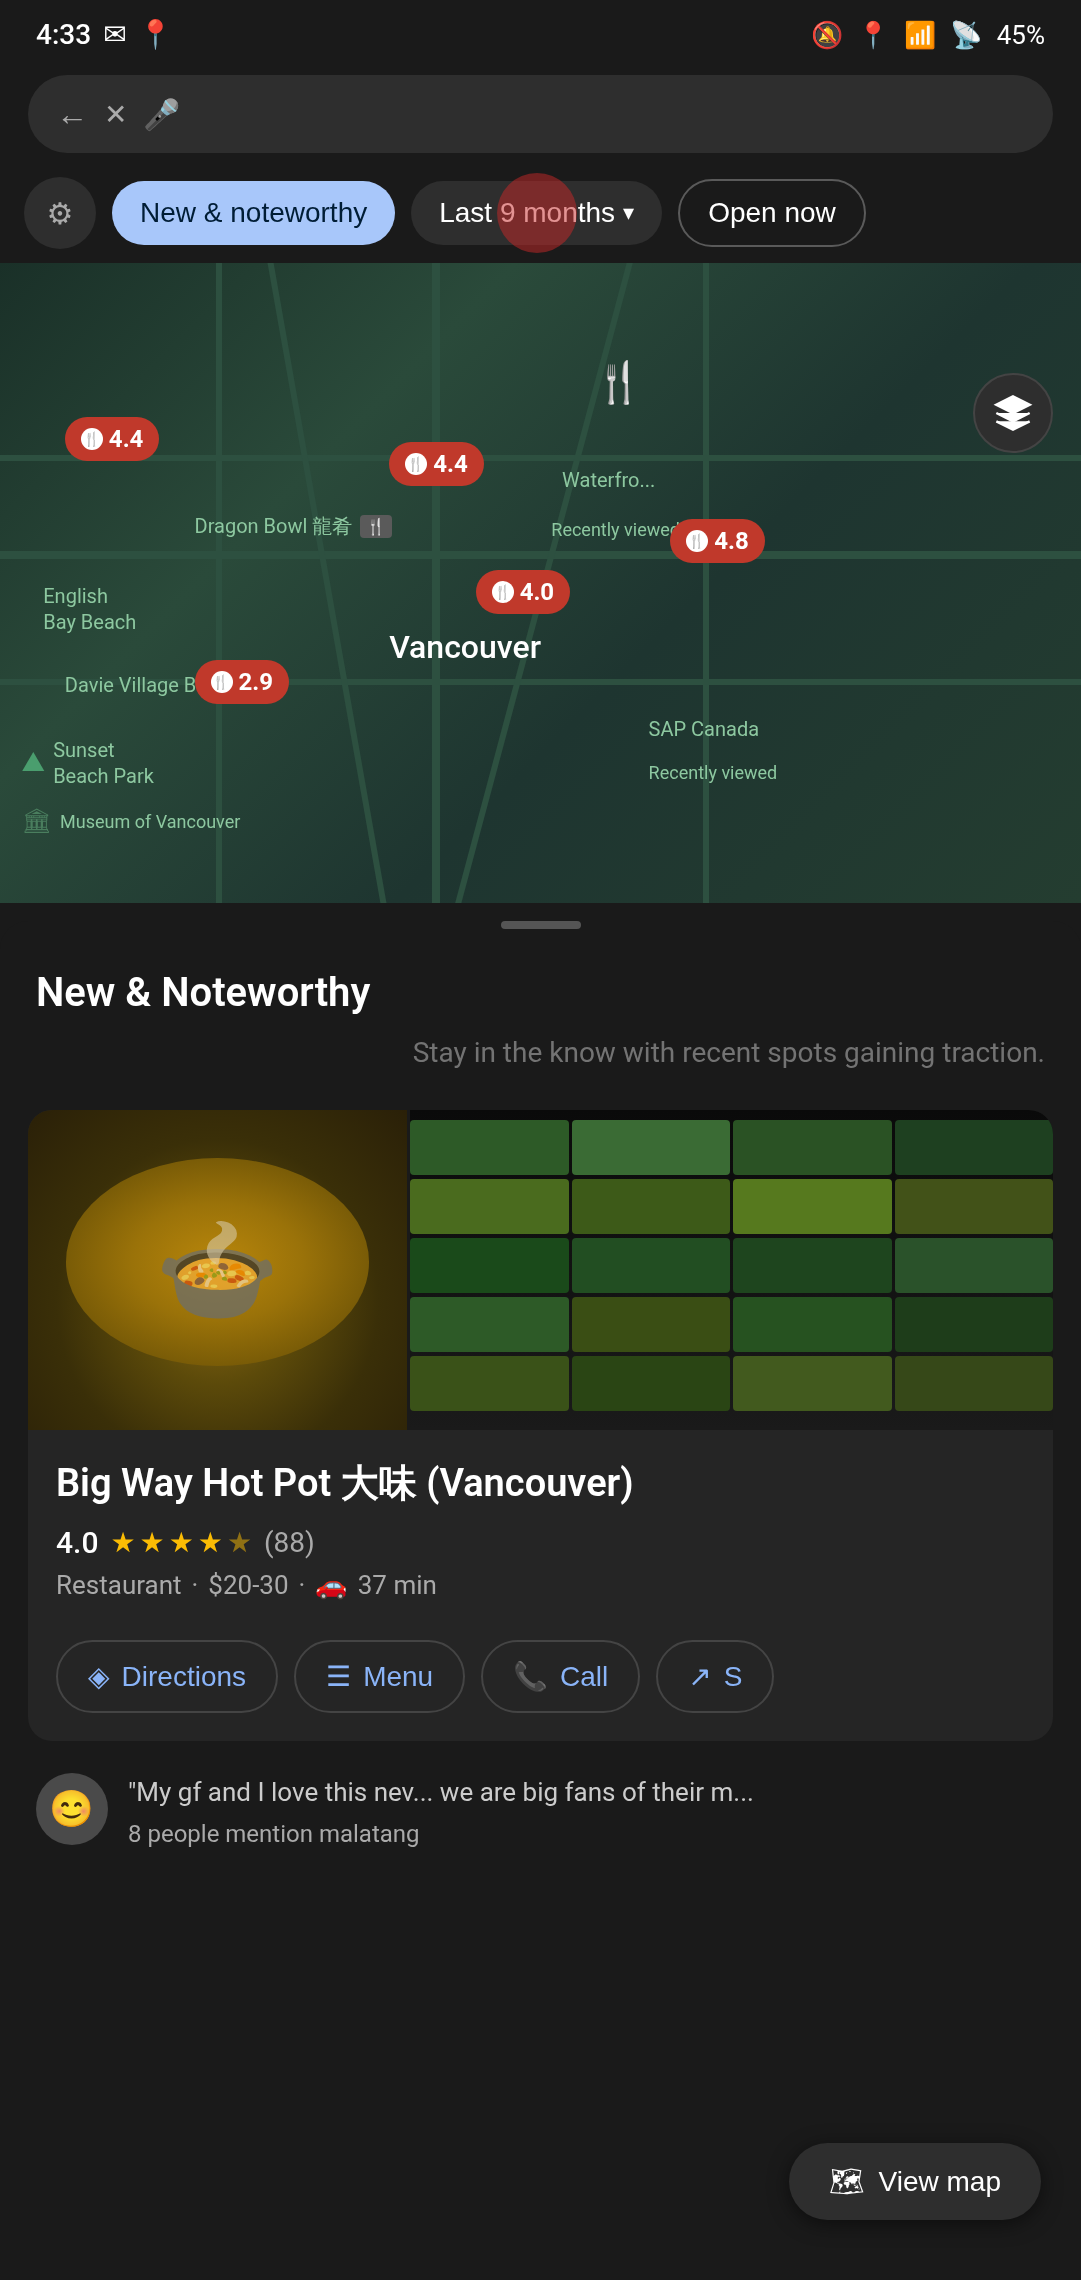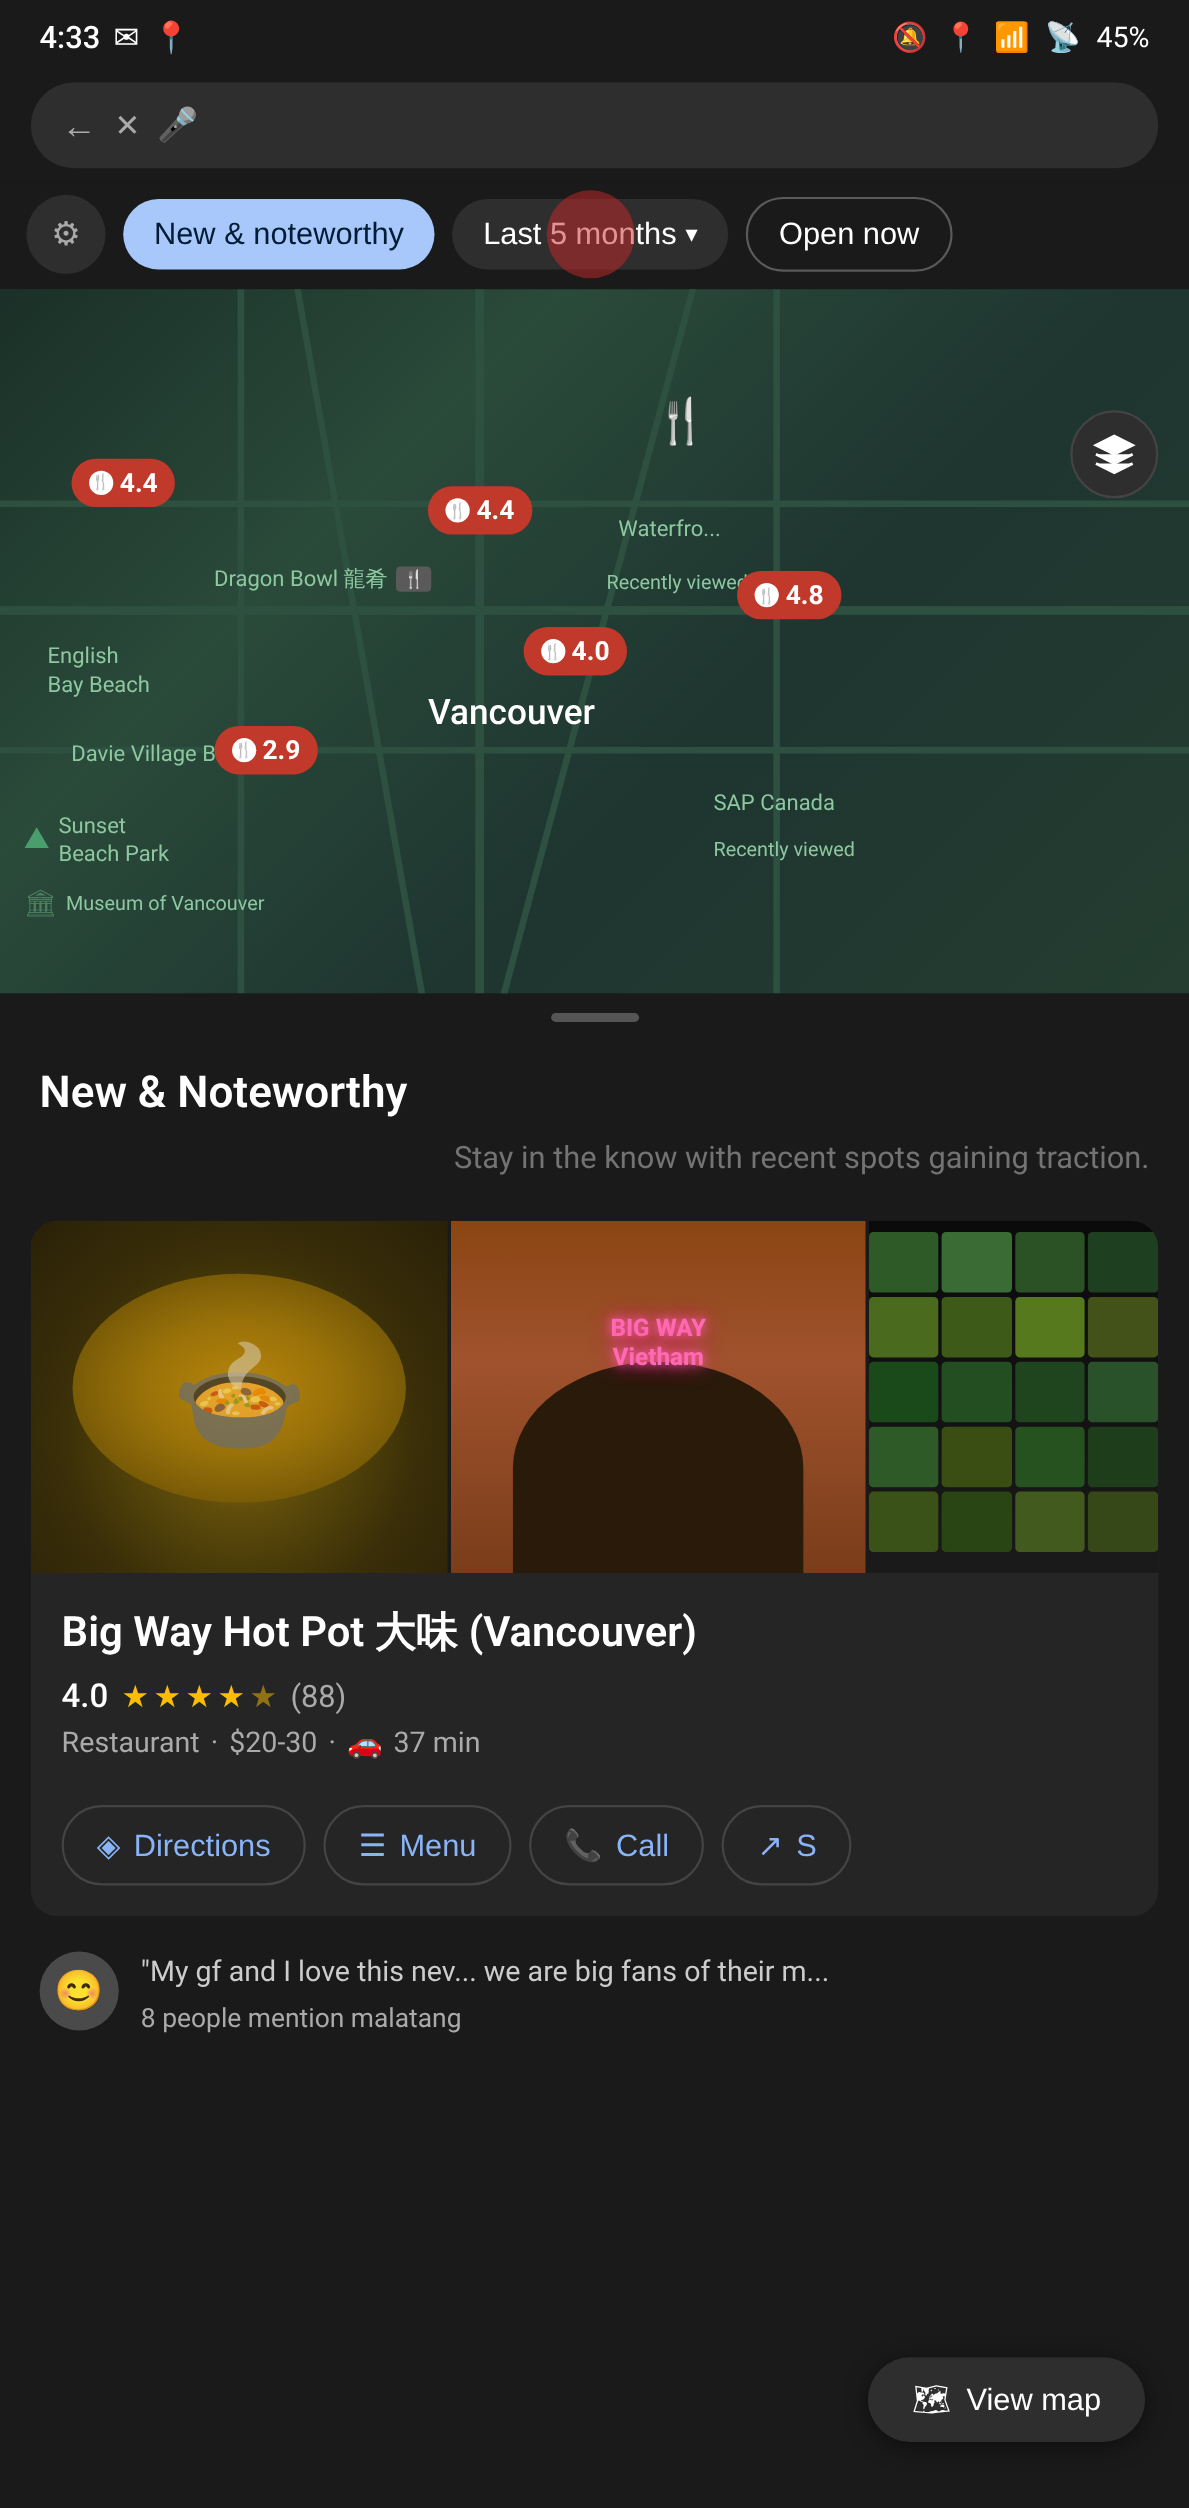--- a/index.html
+++ b/index.html
@@ -470,21 +470,21 @@
 </div>
 
 <div class="filter-row">
   <div class="filter-icon-btn">
     <span style="font-size:30px;color:#aaa;">⚙</span>
   </div>
   <button class="chip chip-active">
     <span>New &amp; noteworthy</span>
   </button>
   <button class="chip chip-dropdown" style="position:relative;">
-    <span>Last 5 months</span>
+    <span>Last 9 months</span>
     <span style="font-size:22px;">▾</span>
 
     <div style="position:absolute;top:50%;left:50%;transform:translate(-50%,-50%);width:80px;height:80px;background:rgba(200,40,40,0.5);border-radius:50%;pointer-events:none;"></div>
   </button>
   <button class="chip chip-outline">
     <span>Open now</span>
   </button>
 </div>
 
 <div class="map-area">
@@ -562,25 +562,20 @@
   <div class="section-header">
     <div class="section-title">New &amp; Noteworthy</div>
     <div class="section-subtitle">Stay in the know with recent spots gaining traction.</div>
   </div>
 
   <div class="restaurant-card">
 
     <div class="photo-strip">
       <div class="photo-item photo-item-1">
         <div class="photo-placeholder photo-hotpot"></div>
-      </div>
-      <div class="photo-item photo-item-2">
-        <div class="photo-placeholder photo-restaurant">
-          <div class="neon-text">BIG WAY<br>Vietham</div>
-        </div>
       </div>
       <div class="photo-item photo-item-3">
         <div class="photo-placeholder photo-produce">
           <div class="produce-shelf">
             <div class="produce-row">
               <div class="produce-item" style="background:#2d5a27;"></div>
               <div class="produce-item" style="background:#3a6b34;"></div>
               <div class="produce-item" style="background:#2a5224;"></div>
               <div class="produce-item" style="background:#1e4020;"></div>
             </div>

